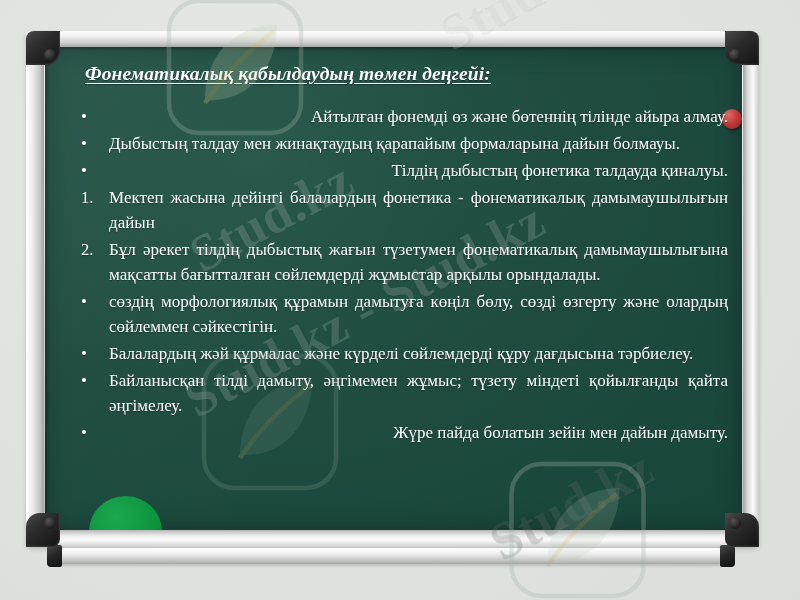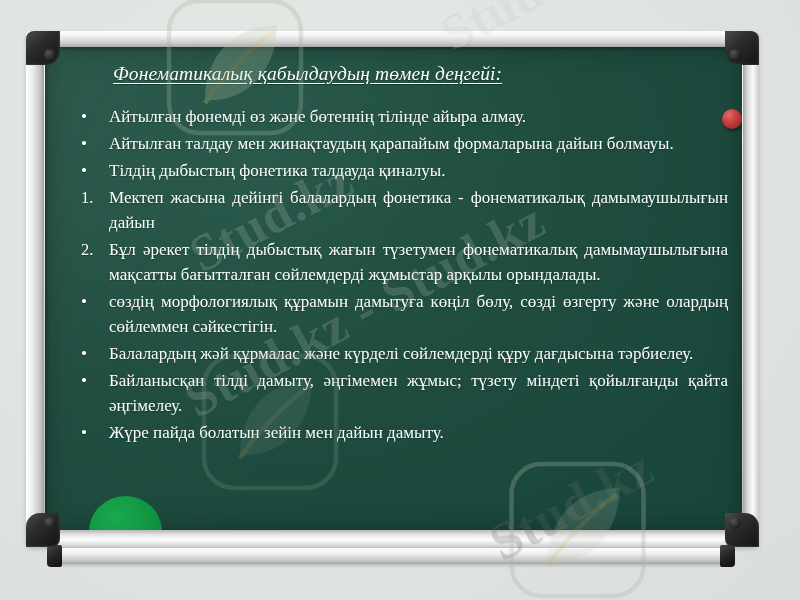--- a/index.html
+++ b/index.html
@@ -191,28 +191,27 @@
     height: 483px;
     z-index: 20;
     color: #ffffff;
     padding: 0;
   }
   #board-title {
     position: absolute;
     left: 40px;
     top: 16px;
     font-size: 19.5px;
-    font-weight: 400;
+    font-weight: 700;
     font-style: italic;
     text-decoration: underline;
     text-underline-offset: 3px;
     letter-spacing: 0.1px;
     white-space: nowrap;
     text-shadow: 0 1px 1px rgba(0,0,0,0.35);
-    margin-left: 28px;
   }
 
   #list {
     position: absolute;
     left: 28px;
     top: 57px;
     width: 655px;
   }
   .item {
     display: flex;
@@ -232,21 +231,21 @@
   .marker.num { font-size: 16.5px; }
   .item-text {
     flex: 1 1 auto;
     font-size: 17px;
     line-height: 25px;
     text-align: justify;
     text-justify: inter-word;
     text-shadow: 0 1px 1px rgba(0,0,0,0.30);
     hyphens: none;
   }
-  .item-text.nojust { text-align: left; }
+  .item-text.nojust { text-align: right; }
 </style>
 </head>
 <body>
 
 <div id="stage">
 
   <div class="wm-layer">
     <svg class="wm-leaf wm-leaf-1" viewBox="0 0 100 100">
       <rect x="6" y="6" width="88" height="88" rx="20" fill="none" stroke="#9fb3a4" stroke-width="3"></rect>
       <path d="M30 72 C30 40 52 22 78 22 C78 52 58 74 30 72 Z" fill="#b9c9ae" opacity="0.8"></path>
@@ -283,21 +282,21 @@
 
       <div id="board-content">
         <div id="board-title">Фонематикалық қабылдаудың төмен деңгейі:</div>
         <div id="list">
             <div class="item">
               <div class="marker">•</div>
               <div class="item-text nojust">Айтылған фонемді өз және бөтеннің тілінде айыра алмау.</div>
             </div>
             <div class="item">
               <div class="marker">•</div>
-              <div class="item-text">Айтылған талдау мен жинақтаудың қарапайым формаларына дайын болмауы.</div>
+              <div class="item-text">Дыбыстың талдау мен жинақтаудың қарапайым формаларына дайын болмауы.</div>
             </div>
             <div class="item">
               <div class="marker">•</div>
               <div class="item-text nojust">Тілдің дыбыстың фонетика талдауда қиналуы.</div>
             </div>
             <div class="item">
               <div class="marker num">1.</div>
               <div class="item-text">Мектеп жасына дейінгі балалардың фонетика - фонематикалық дамымаушылығын дайын</div>
             </div>
             <div class="item">

